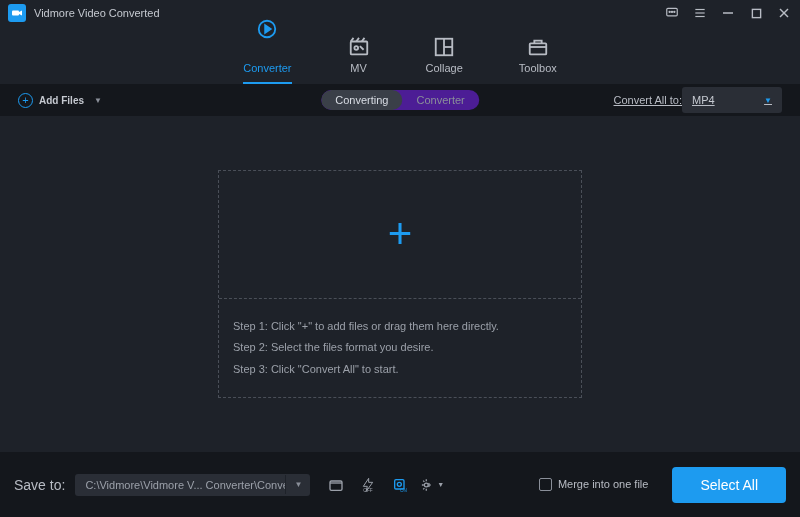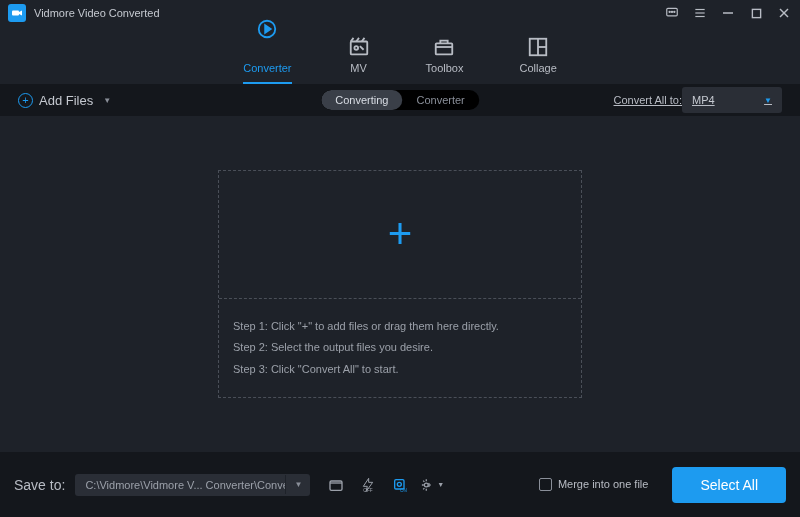--- a/index.html
+++ b/index.html
@@ -12,23 +12,23 @@
 .win-controls span { color: #b8bcc4; cursor: pointer; font-size: 12px; display: flex; align-items: center; justify-content: center; width: 16px; height: 16px; }
 .tabs { height: 58px; display: flex; justify-content: center; gap: 56px; align-items: flex-end; background: #1e2229; padding-bottom: 0; }
 .tab { display: flex; flex-direction: column; align-items: center; gap: 4px; cursor: pointer; padding-bottom: 8px; border-bottom: 2px solid transparent; }
 .tab.active { border-bottom: 2px solid #1d9bf0; gap: 22px; }
 .tab .icon { width: 22px; height: 22px; display: flex; align-items: center; justify-content: center; }
 .tab .label { font-size: 11px; color: #b8bcc4; }
 .tab.active .label { color: #1d9bf0; }
 .toolbar { height: 32px; background: #14171c; display: flex; align-items: center; padding: 0 18px; }
 .add-files { display: flex; align-items: center; gap: 6px; cursor: pointer; }
 .add-files .plus-ico { width: 15px; height: 15px; border: 1.5px solid #1d9bf0; border-radius: 50%; display: flex; align-items: center; justify-content: center; color: #1d9bf0; font-size: 11px; line-height: 1; }
-.add-files .txt { font-size: 13px; color: #c5c9d0; }
+.add-files .txt { font-size: 10px; color: #c5c9d0; font-weight: bold; }
 .add-files .caret { color: #8a8f99; font-size: 8px; margin-left: 4px; }
-.segmented { display: flex; background: #000000; border-radius: 12px; overflow: hidden; margin-left: auto; margin-right: auto; position: absolute; left: 50%; transform: translateX(-50%); }
+.segmented { display: flex; background: #4c1d95; border-radius: 12px; overflow: hidden; margin-left: auto; margin-right: auto; position: absolute; left: 50%; transform: translateX(-50%); }
 .toolbar { position: relative; }
 .seg-btn { font-size: 11px; padding: 4px 14px; cursor: pointer; color: #8a8f99; }
 .seg-btn.active { background: #3a3f48; color: #d9dde4; border-radius: 12px; }
 .convert-all-to { display: flex; align-items: center; gap: 0; font-size: 11px; margin-left: auto; text-decoration: underline; }
 .convert-all-to .lbl { color: #b8bcc4; }
 .format-select { background: #2a2e36; padding: 7px 10px; border-radius: 3px; display: flex; align-items: center; gap: 40px; cursor: pointer; min-width: 100px; justify-content: space-between; }
 .format-select .val { color: #c5c9d0; font-size: 11px; }
 .format-select .caret { color: #1d9bf0; font-size: 8px; }
 .main { height: 336px; display: flex; flex-direction: column; align-items: center; justify-content: center; }
 .dropzone { width: 364px; border: 1px dashed #4a4f58; }
@@ -111,36 +111,36 @@
           <path d="M3 6 L6 2 M9 6 L12 2 M15 6 L18 2"></path>
           <circle cx="9" cy="13" r="2"></circle>
           <path d="M13 11 L17 15"></path>
         </svg>
       </span>
     <span class="label">MV</span>
   </div>
   <div class="tab">
     <span class="icon">
         <svg width="22" height="22" viewBox="0 0 24 24" fill="none" stroke="#b8bcc4" stroke-width="2">
+          <rect x="3" y="3" width="18" height="18"></rect>
+          <line x1="12" y1="3" x2="12" y2="21"></line>
+          <line x1="12" y1="12" x2="21" y2="12"></line>
+        </svg>
+      </span>
+    <span class="label">Collage</span>
+  </div>
+  <div class="tab">
+    <span class="icon">
+        <svg width="22" height="22" viewBox="0 0 24 24" fill="none" stroke="#b8bcc4" stroke-width="2">
           <rect x="3" y="8" width="18" height="12" rx="1"></rect>
           <path d="M3 12 L21 12"></path>
           <path d="M8 8 L8 5 L16 5 L16 8"></path>
         </svg>
       </span>
     <span class="label">Toolbox</span>
-  </div>
-  <div class="tab">
-    <span class="icon">
-        <svg width="22" height="22" viewBox="0 0 24 24" fill="none" stroke="#b8bcc4" stroke-width="2">
-          <rect x="3" y="3" width="18" height="18"></rect>
-          <line x1="12" y1="3" x2="12" y2="21"></line>
-          <line x1="12" y1="12" x2="21" y2="12"></line>
-        </svg>
-      </span>
-    <span class="label">Collage</span>
   </div>
 </div>
 
 <div class="toolbar">
   <div class="add-files">
     <span class="plus-ico">+</span>
     <span class="txt">Add Files</span>
     <span class="caret">▼</span>
   </div>
   <div class="segmented">
@@ -156,21 +156,21 @@
   </div>
 </div>
 
 <div class="main">
   <div class="dropzone">
     <div class="drop-top">
       <span class="plus-large">+</span>
     </div>
     <div class="drop-bottom">
       <div class="step">Step 1: Click "+" to add files or drag them here directly.</div>
-      <div class="step">Step 2: Select the output files you desire.</div>
+      <div class="step">Step 2: Select the files format you desire.</div>
       <div class="step">Step 3: Click "Convert All" to start.</div>
     </div>
   </div>
 </div>
 
 <div class="footer">
   <span class="save-lbl">Save to:</span>
   <div class="path-box">
     <div class="path">C:\Vidmore\Vidmore V... Converter\Converted</div>
     <div class="caret-btn">▼</div>

